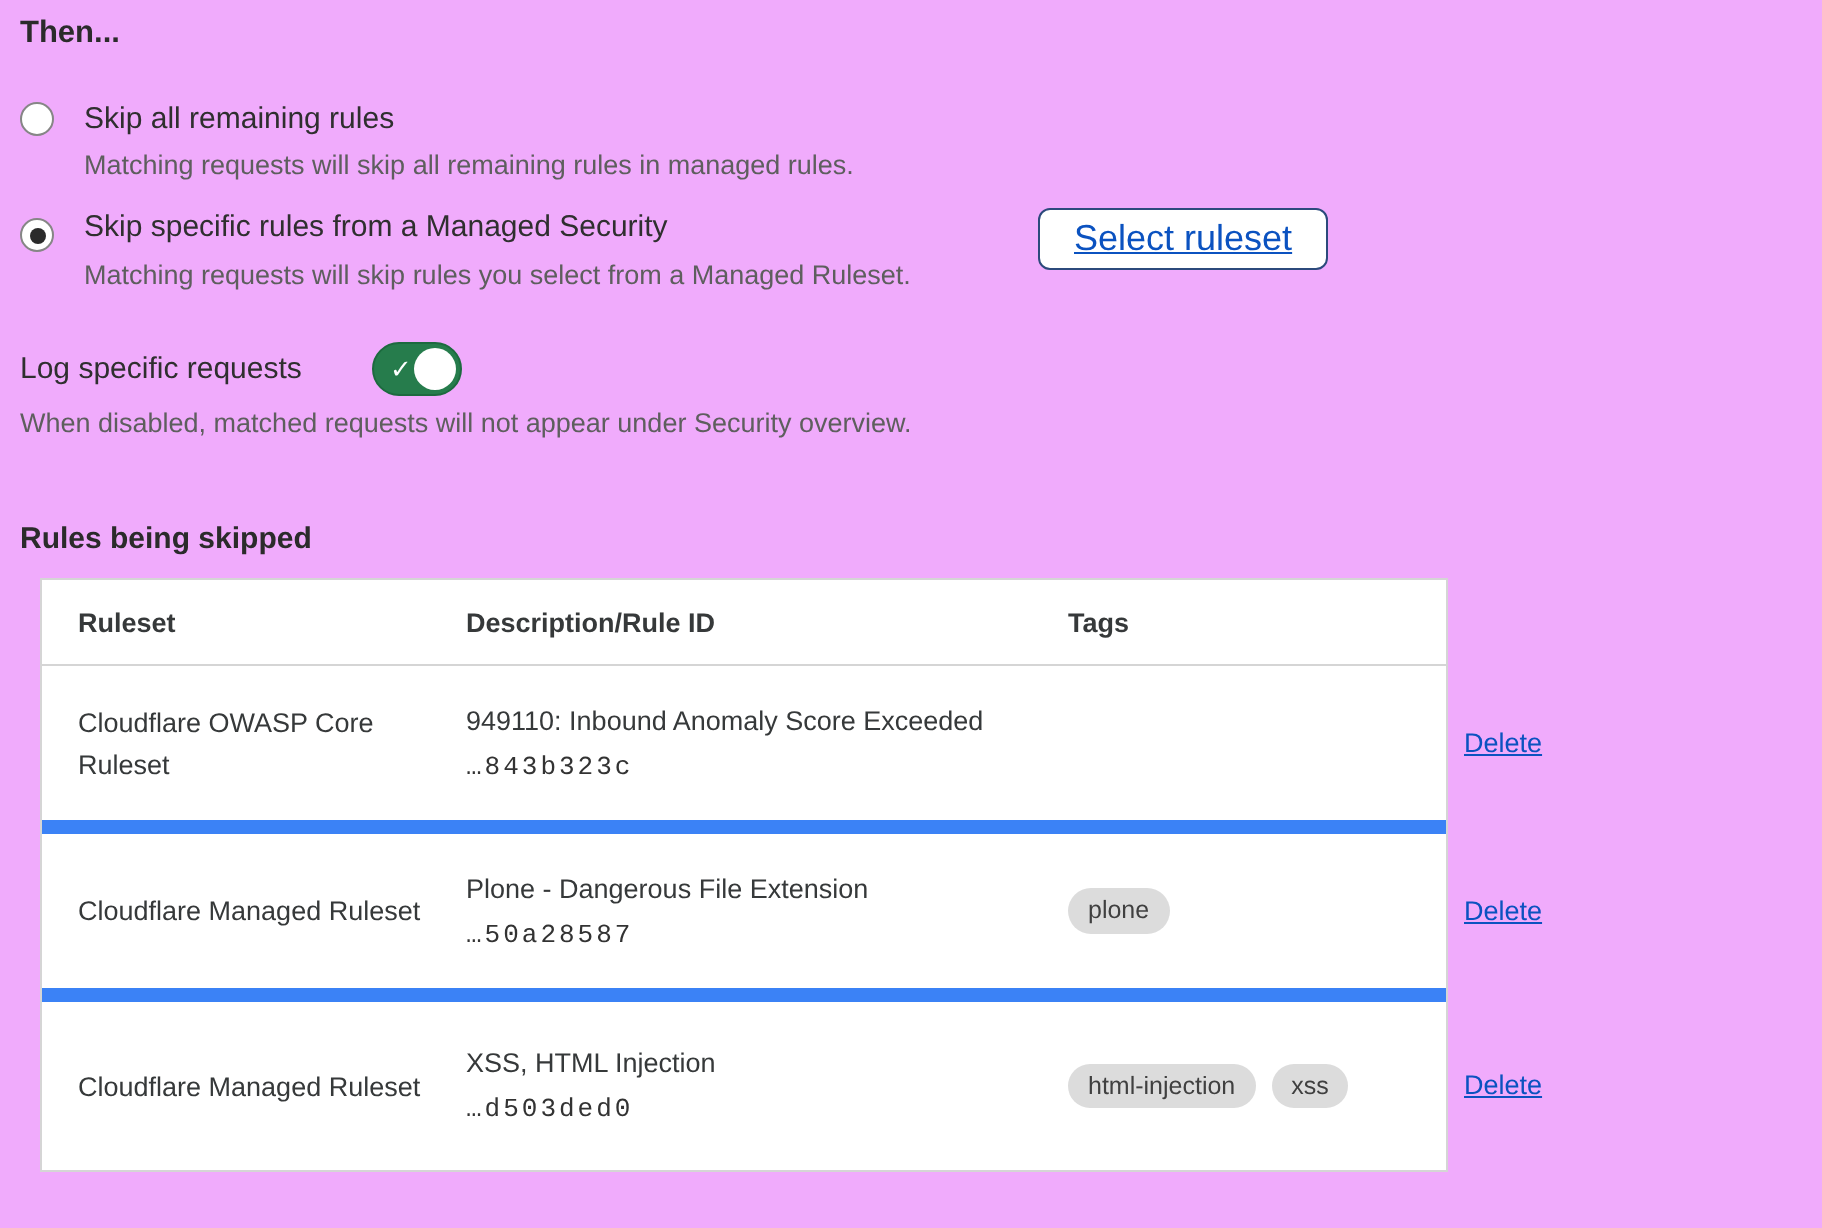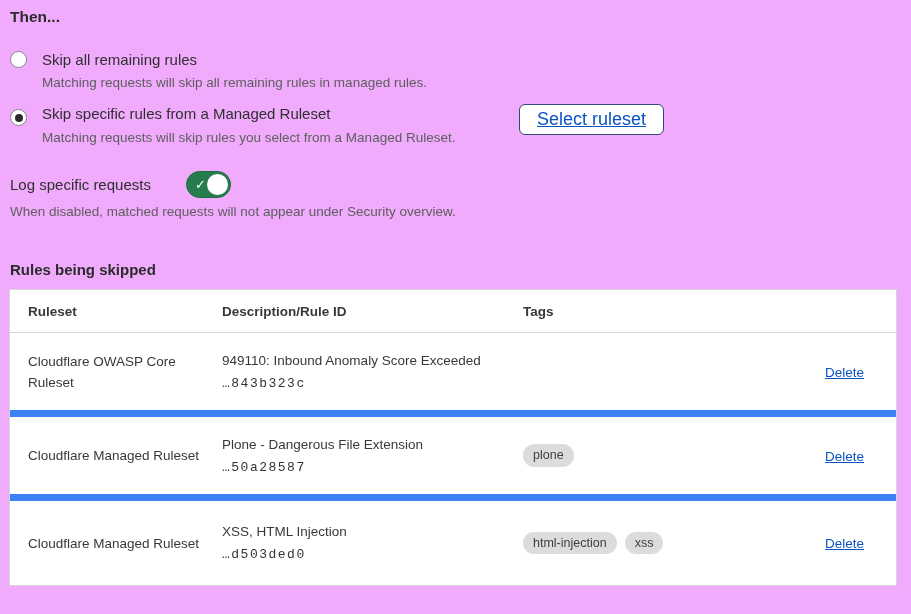--- a/index.html
+++ b/index.html
@@ -27,21 +27,21 @@
 
   .log-label { position:absolute; left:10px; top:176px; font-size:15px; color:#2f2f2f; }
   .toggle { position:absolute; left:186px; top:171px; width:45px; height:27px; border-radius:14px;
     background:#267c4c; border:1px solid #1d6a3f; cursor:pointer; }
   .toggle .check { position:absolute; left:8px; top:4px; color:#fff; font-size:13px; line-height:17px; }
   .toggle .knob { position:absolute; right:2px; top:2px; width:21px; height:21px; border-radius:50%; background:#fff; }
   .log-desc { position:absolute; left:10px; top:204px; font-size:13.5px; color:#5e5e5e; }
 
   .h-rules { position:absolute; left:10px; top:261px; font-size:15px; font-weight:700; color:#2b2b2b; }
 
-  .rules-table { position:absolute; left:9px; top:289px; width:888px; background:#fff; border:1px solid #d5d5d5; }
+  .rules-table { position:absolute; left:20px; top:289px; width:704px; background:#fff; border:1px solid #d5d5d5; }
   .thead, .trow { display:grid; grid-template-columns:212px 301px 198px 1fr; align-items:center; }
   .thead { height:43px; border-bottom:1px solid #d5d5d5; }
   .th { font-size:13.5px; font-weight:700; color:#36393a; }
   .th-ruleset, .td-ruleset { padding-left:18px; }
   .trow { height:84px; border-bottom:7px solid #3b82f6; }
   .trow:last-child { border-bottom:none; }
   .td-ruleset { font-size:13.5px; color:#36393a; line-height:21px; }
   .td-ruleset span { display:inline-block; max-width:175px; }
   .td-desc .desc-line { font-size:13.5px; color:#36393a; margin-bottom:8px; }
   .rule-id { font-family:Liberation Mono, monospace; font-size:13px; letter-spacing:1.5px; color:#333; }
@@ -55,21 +55,21 @@
 
 <div class="page">
 
   <div class="h-then">Then...</div>
 
   <span class="radio radio-1"></span>
   <div class="opt-label opt1-label">Skip all remaining rules</div>
   <div class="opt-desc opt1-desc">Matching requests will skip all remaining rules in managed rules.</div>
 
   <span class="radio radio-2 selected"></span>
-  <div class="opt-label opt2-label">Skip specific rules from a Managed Ruleset</div>
+  <div class="opt-label opt2-label">Skip specific rules from a Managed Security</div>
   <div class="opt-desc opt2-desc">Matching requests will skip rules you select from a Managed Ruleset.</div>
   <button class="select-ruleset-btn">Select ruleset</button>
 
   <div class="log-label">Log specific requests</div>
   <div class="toggle">
     <span class="check">✓</span>
     <span class="knob"></span>
   </div>
   <div class="log-desc">When disabled, matched requests will not appear under Security overview.</div>
 

